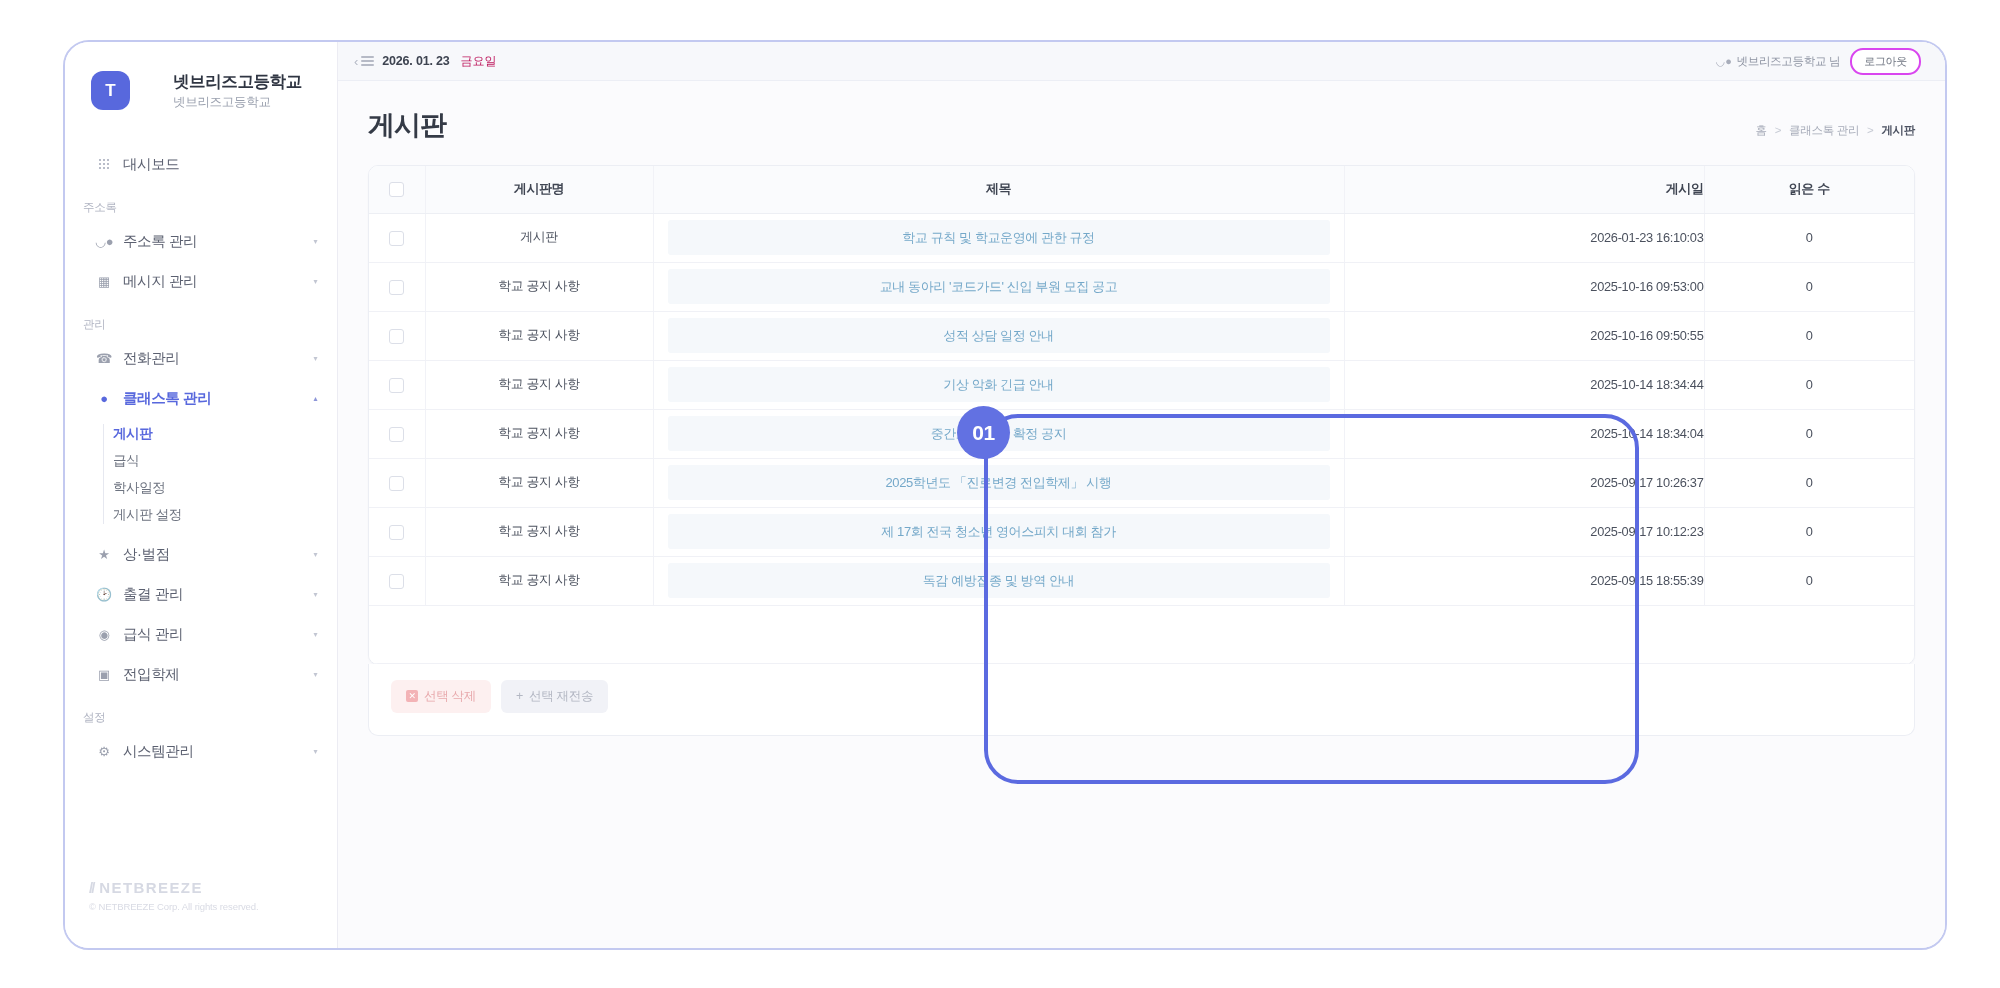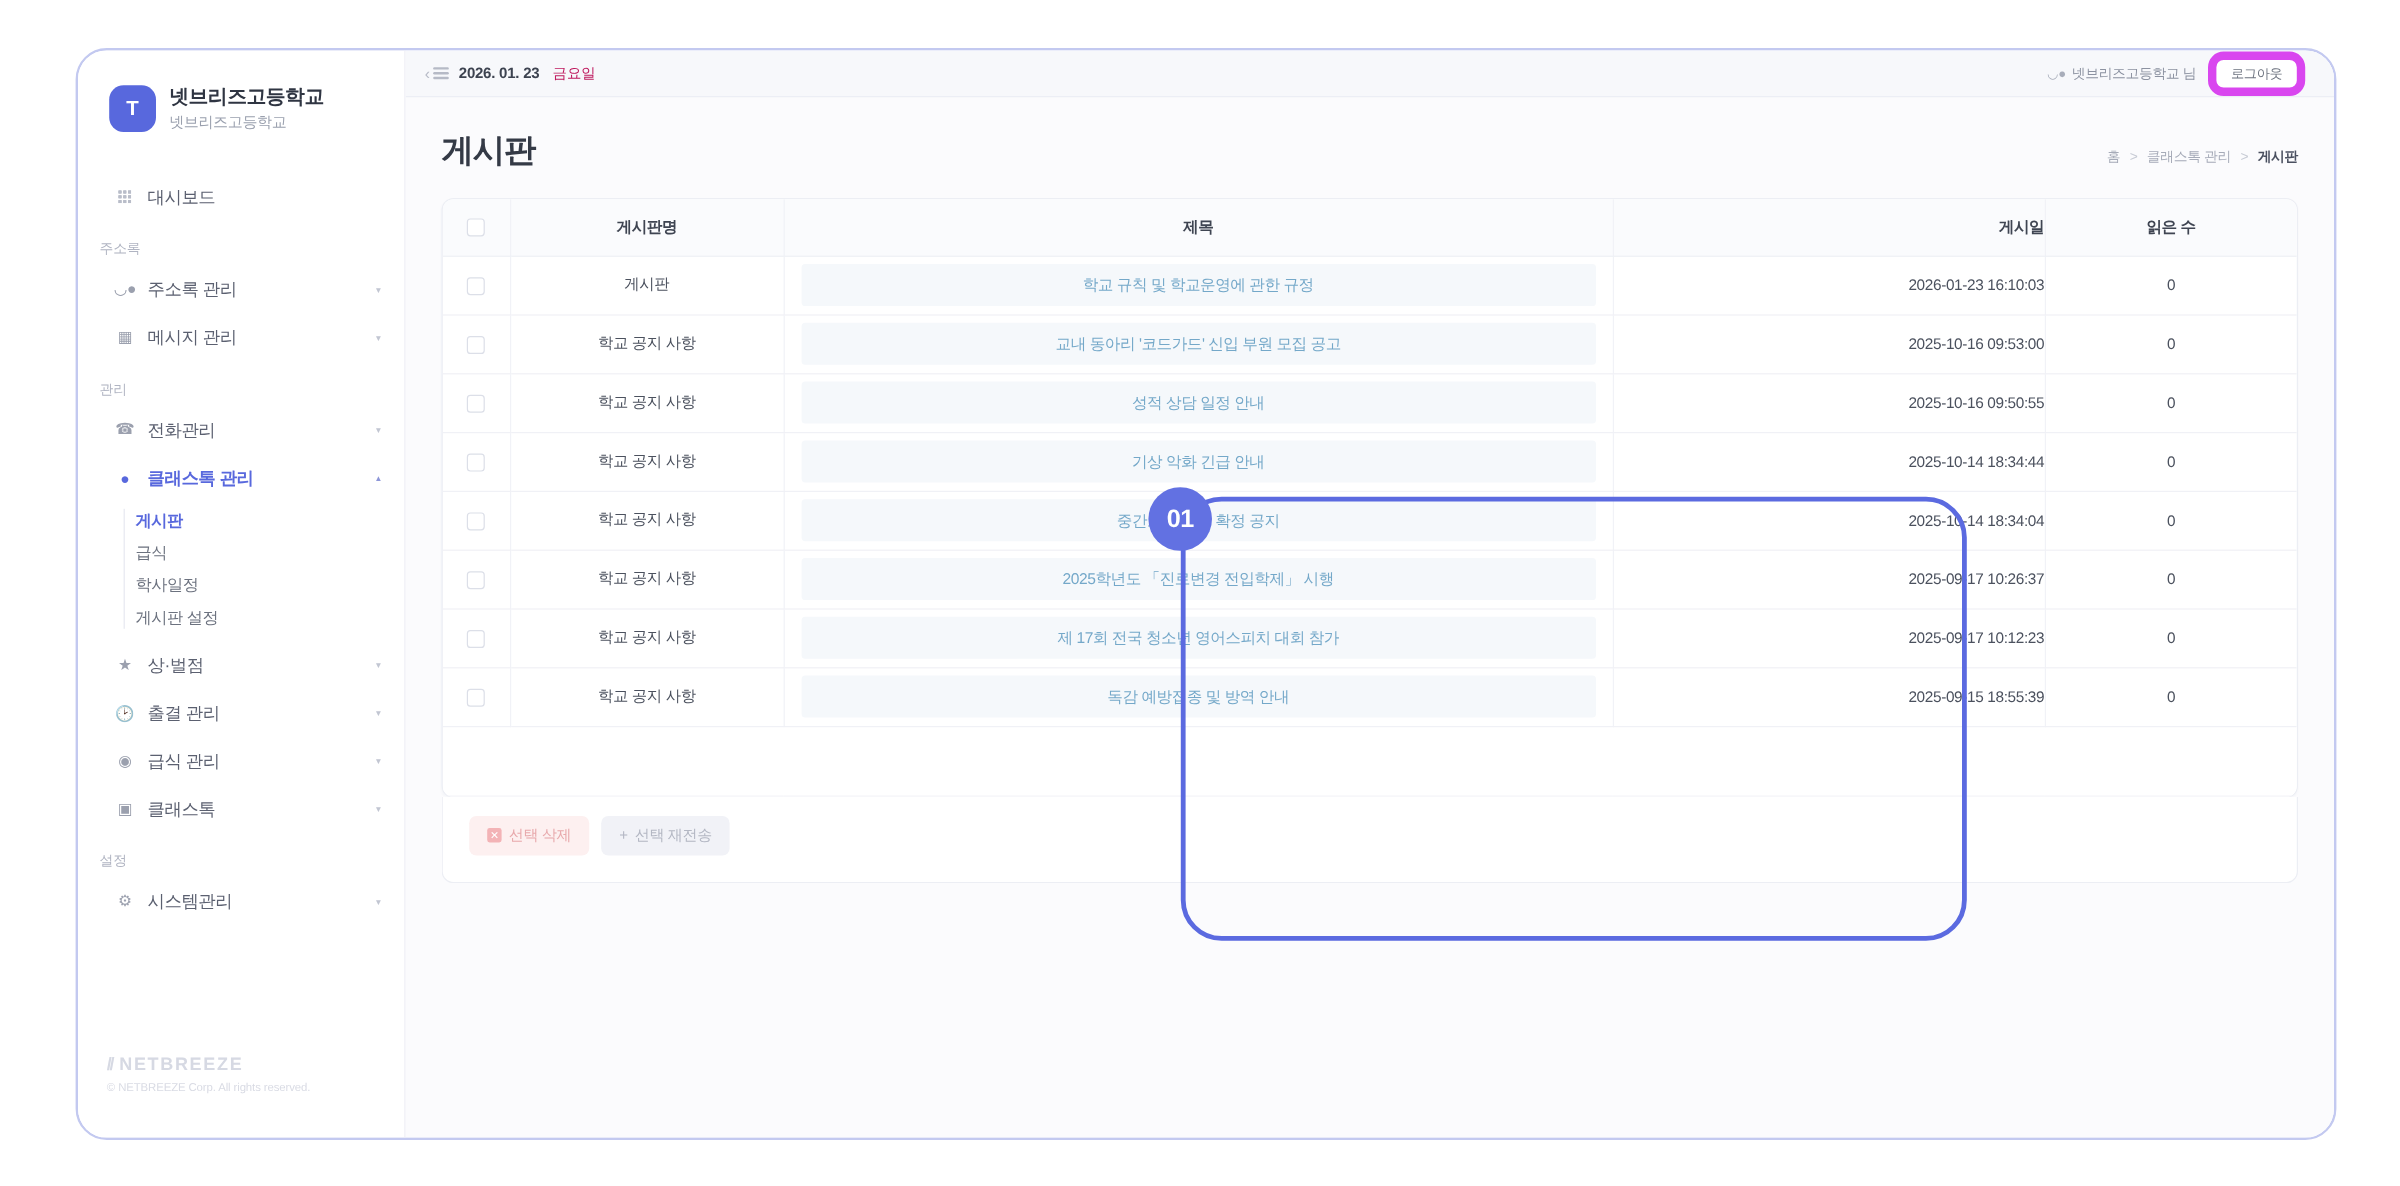--- a/index.html
+++ b/index.html
@@ -38,21 +38,21 @@
   }
   .brand-avatar {
     width: 39px; height: 39px;
     border-radius: 12px;
     background: #5868dd;
     color: #fff;
     font-size: 17px; font-weight: bold;
     display: flex; align-items: center; justify-content: center;
     flex: 0 0 39px;
   }
-  .brand-text { line-height: 1.25; }
+  .brand-text { line-height: 1.25; margin-left: 32px; }
   .brand-name { font-size: 16.5px; font-weight: bold; color: #2f3542; letter-spacing: -0.4px;}
   .brand-sub { font-size: 12.5px; color: #9aa0ae; margin-top: 3px; letter-spacing: -0.3px;}
 
   .nav { margin-top: 34px; }
   .nav-section-label {
     font-size: 11.5px; color: #b0b4c2;
     padding: 0 0 0 18px;
     margin: 16px 0 6px 0;
     letter-spacing: -0.2px;
   }
@@ -132,21 +132,21 @@
   .hamburger i {
     display: block; height: 1.6px; background: #b6bac6; margin: 2.6px 0; border-radius: 1px;
   }
   .tb-date { font-size: 12.5px; font-weight: bold; color: #3d4350; letter-spacing: -0.2px;}
   .tb-day { font-size: 12px; color: #be185d; font-weight: normal; margin-left: 3px;}
   .tb-right { margin-left: auto; display: flex; align-items: center; gap: 10px; }
   .tb-user { font-size: 11.5px; color: #8c92a1; display: flex; align-items: center; gap: 5px; letter-spacing: -0.3px;}
   .tb-user-icon { font-size: 11px; color: #a8adba; }
   .logout-btn {
     font-size: 11px; color: #6e7480;
-    border: 7px solid #d946ef; border-radius: 13px;
+    border: 2px solid #d946ef; border-radius: 13px;
     padding: 4px 12px; background: #fff; cursor: pointer; letter-spacing: -0.3px;
   }
 
   .content { padding: 26px 30px 0 30px; }
 
   .page-head { display: flex; align-items: flex-end; margin-bottom: 22px; }
   .page-title { font-size: 27px; font-weight: bold; color: #343a46; letter-spacing: -1px; }
   .breadcrumb { margin-left: auto; font-size: 11.5px; color: #a6abb8; letter-spacing: -0.3px; padding-bottom: 5px;}
   .breadcrumb .bc-sep { margin: 0 5px; color: #c6cad4; }
   .breadcrumb .bc-current { color: #4a5060; font-weight: bold; }
@@ -355,21 +355,21 @@
         <span class="ni-label">출결 관리</span>
         <span class="ni-caret">▾</span>
       </div>
       <div class="nav-item">
         <span class="ni-icon">◉</span>
         <span class="ni-label">급식 관리</span>
         <span class="ni-caret">▾</span>
       </div>
       <div class="nav-item">
         <span class="ni-icon">▣</span>
-        <span class="ni-label">클래스톡</span>
+        <span class="ni-label">전입학제</span>
         <span class="ni-caret">▾</span>
       </div>
 
       <div class="nav-section-label">설정</div>
       <div class="nav-item">
         <span class="ni-icon">⚙</span>
         <span class="ni-label">시스템관리</span>
         <span class="ni-caret">▾</span>
       </div>
     </nav>

